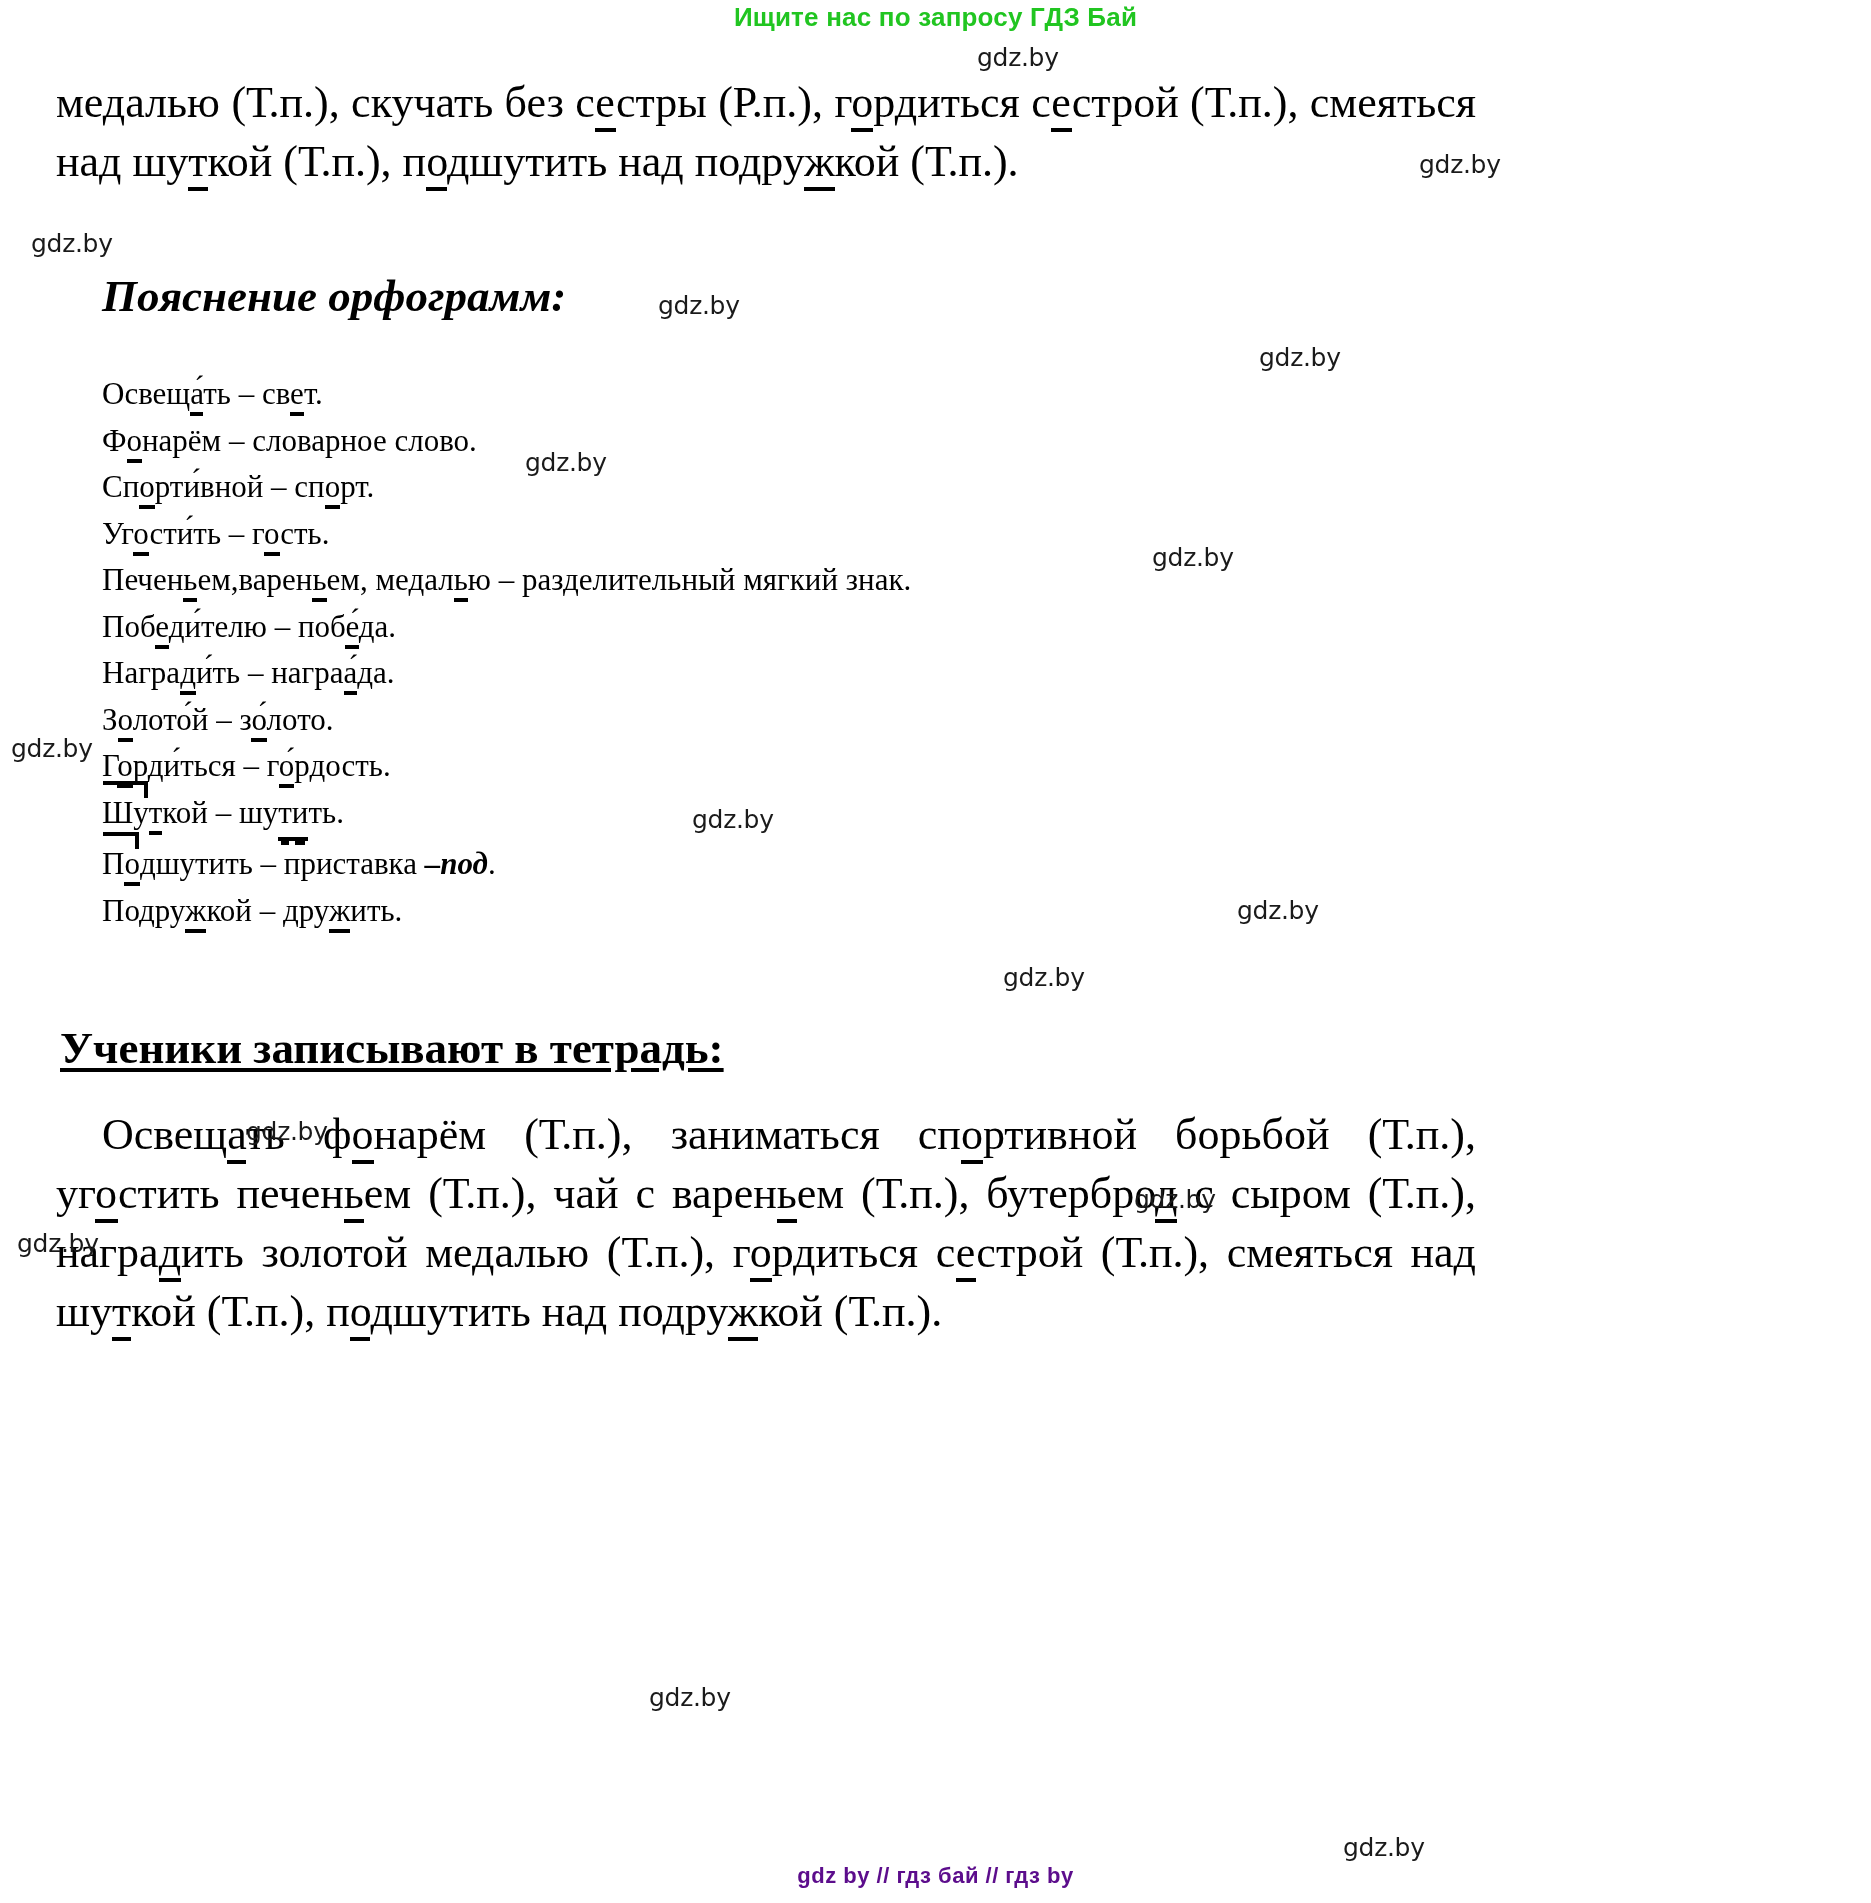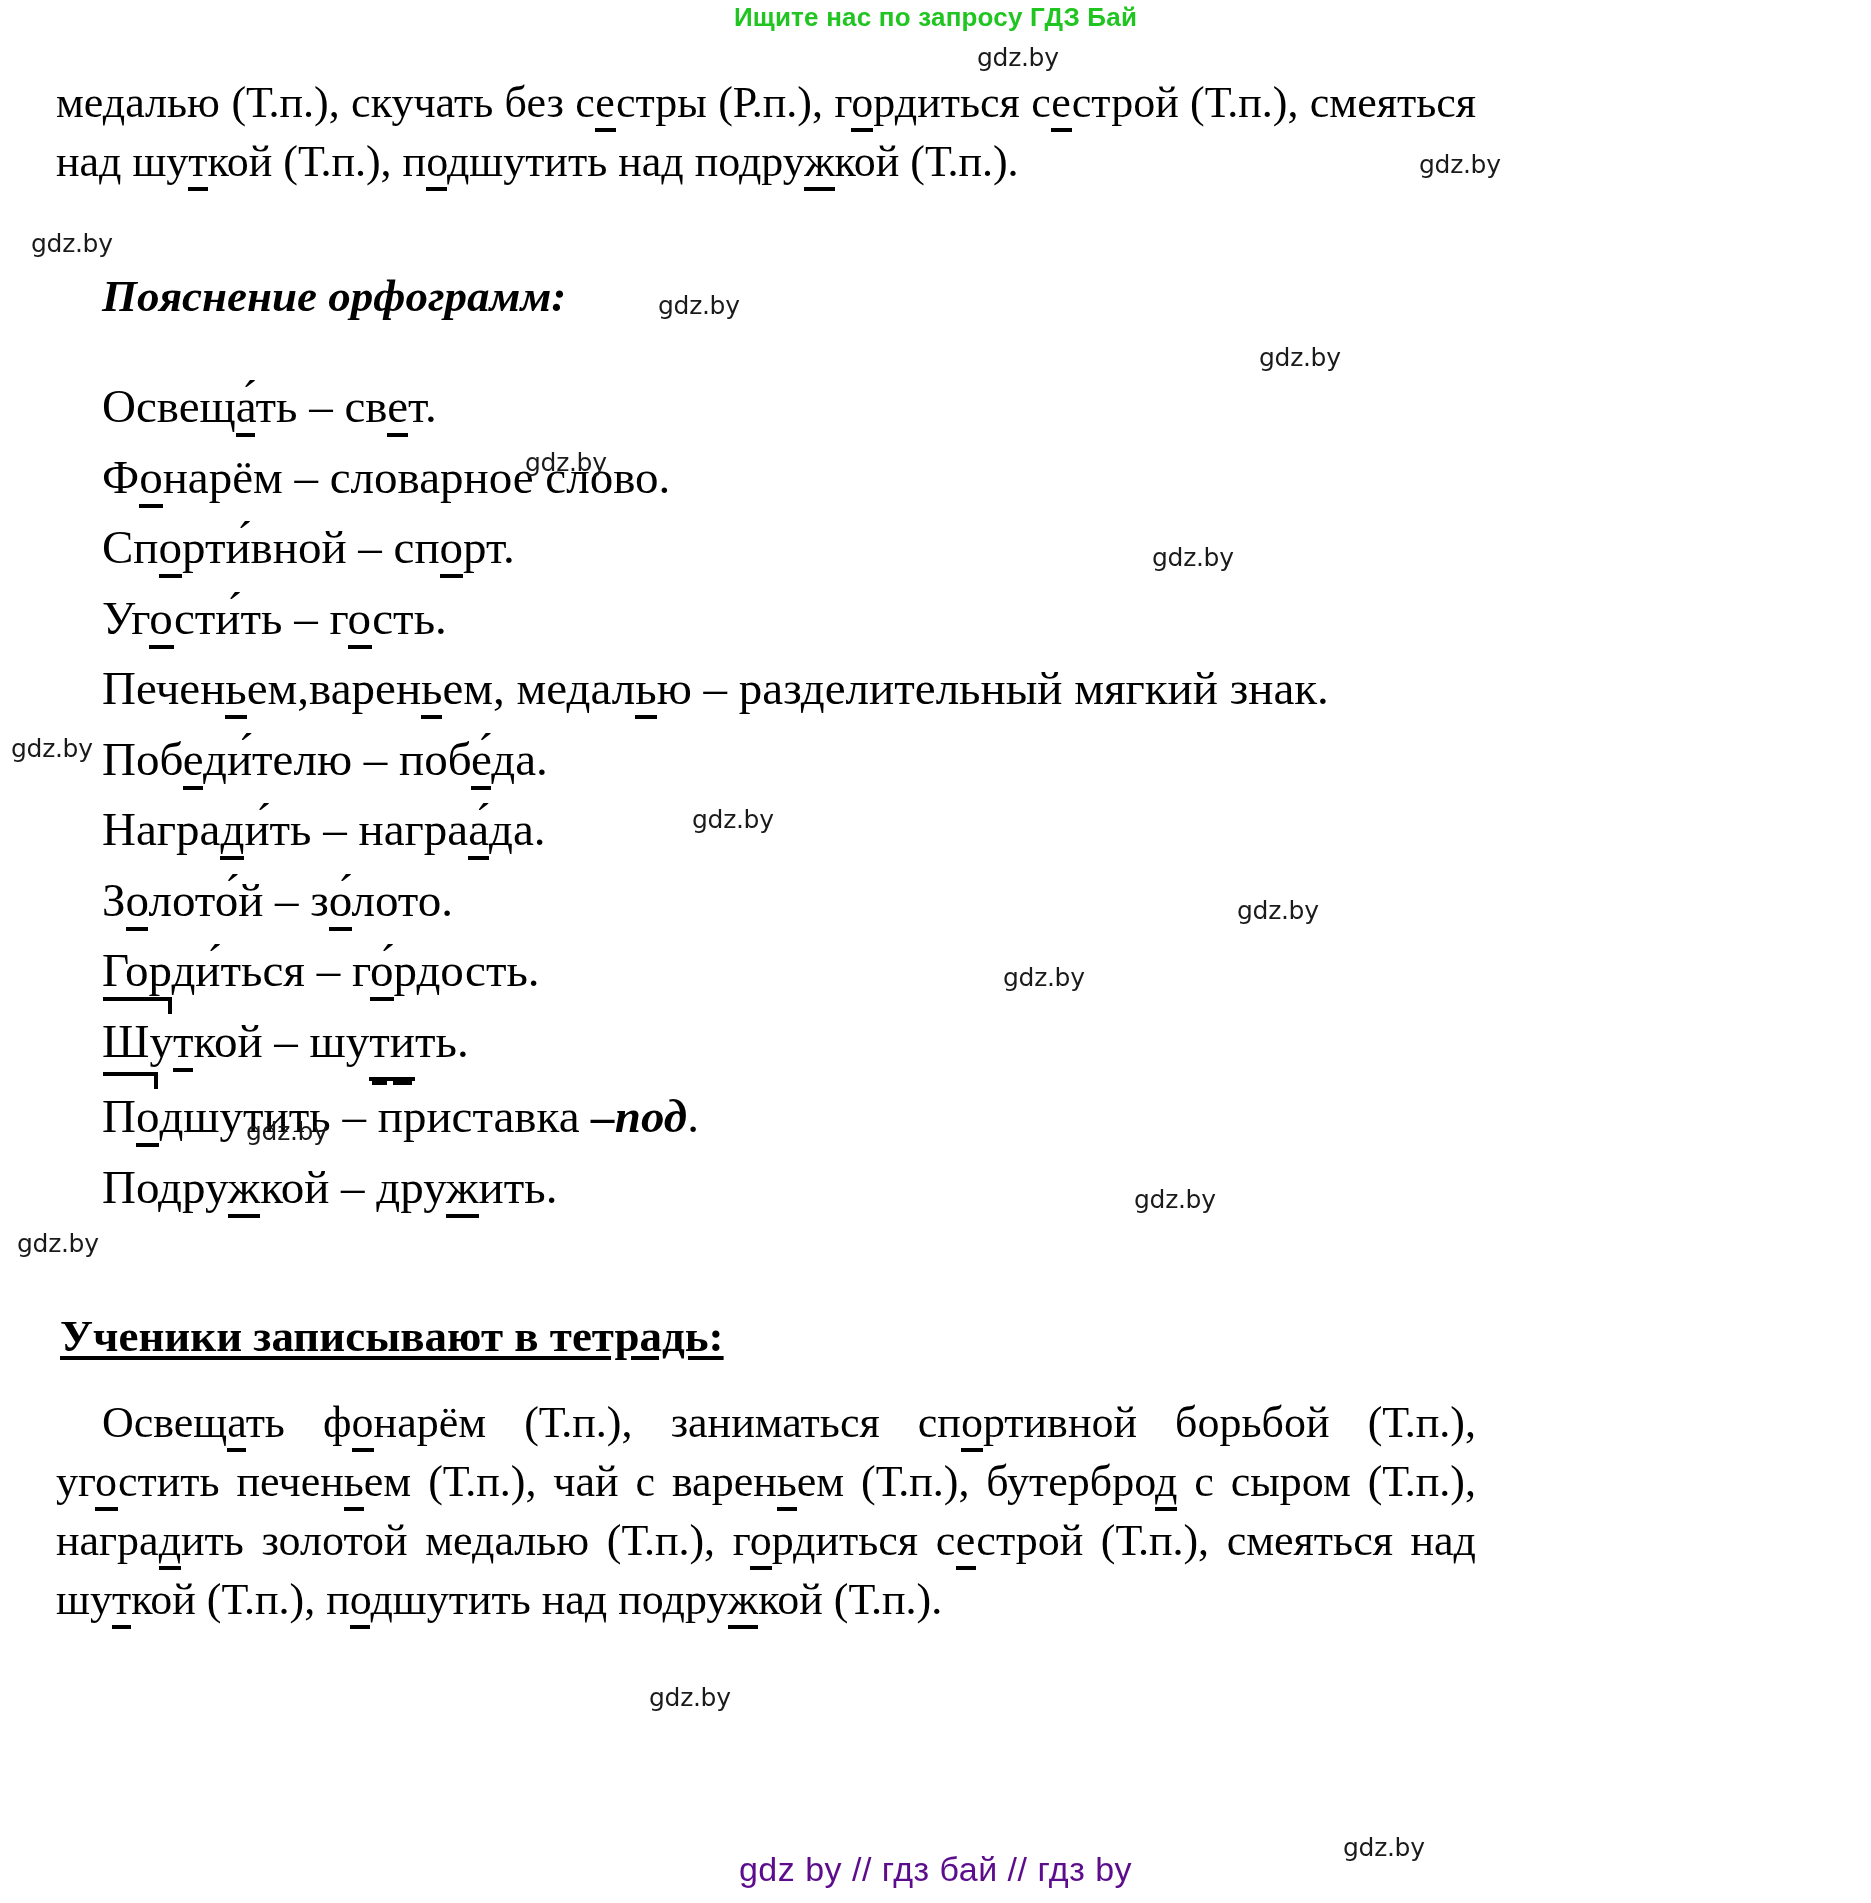--- a/index.html
+++ b/index.html
@@ -42,22 +42,22 @@
   }
 
   
   .footer {
     position: absolute;
     bottom: 14px;
     left: 0;
     width: 100%;
     text-align: center;
     font-family: "Liberation Sans", sans-serif;
-    font-weight: normal;
-    font-size: 34px;
+    font-weight: bold;
+    font-size: 22px;
     color: #5c0d8c;
     letter-spacing: 0.5px;
   }
 
   
   .doc {
     position: absolute;
     left: 56px;
     top: 74px;
     width: 1420px;
@@ -74,21 +74,21 @@
   .heading-italic {
     font-size: 45px;
     font-weight: bold;
     font-style: italic;
     margin: 78px 0 0 46px;
     line-height: 1.2;
   }
 
   .ortho-list {
     margin: 48px 0 0 46px;
-    font-size: 47px;
+    font-size: 31px;
     line-height: 1.50;
   }
   .ortho-list .li {
     white-space: nowrap;
   }
 
   .heading-bold-underline {
     font-size: 45px;
     font-weight: bold;
     text-decoration: underline;

